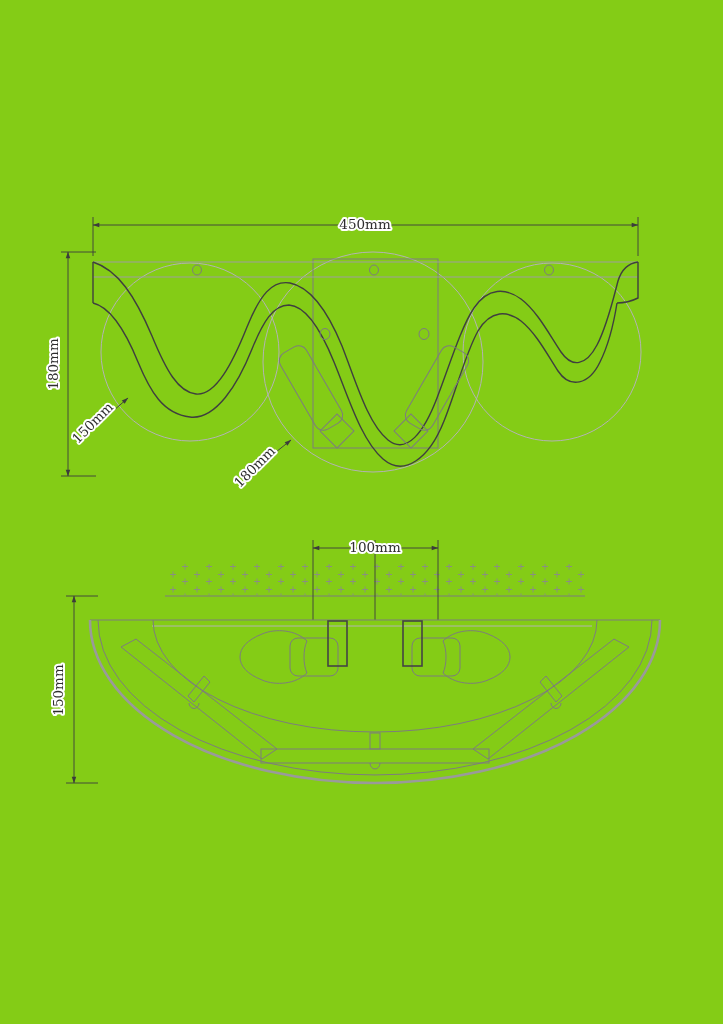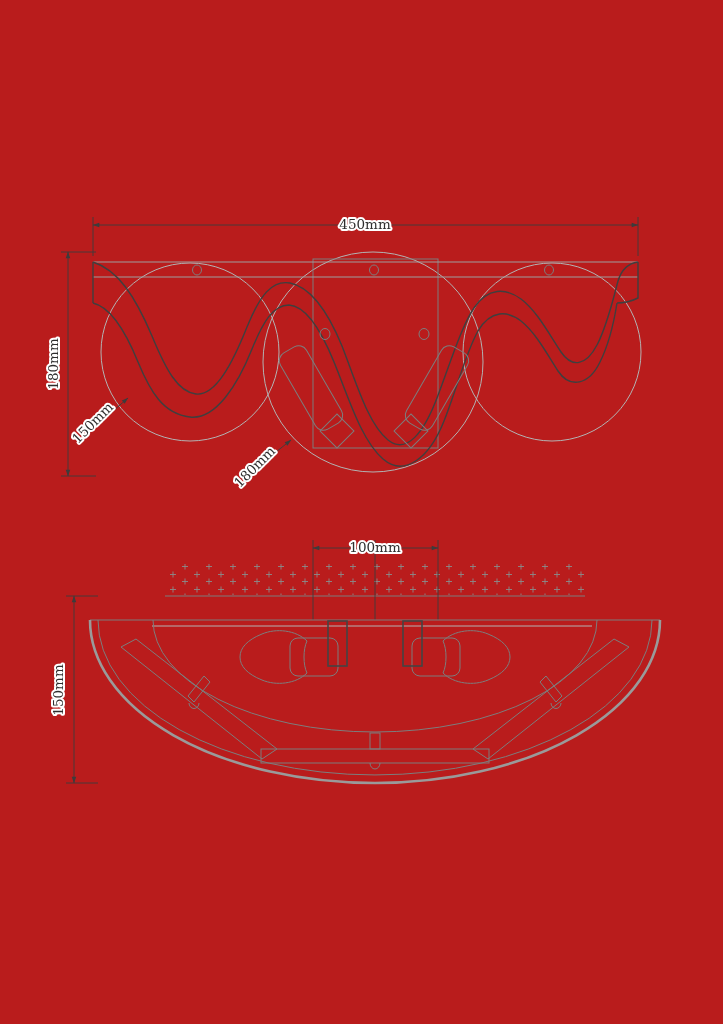--- a/index.html
+++ b/index.html
@@ -1,16 +1,16 @@
 <!DOCTYPE html>
 <html><head>
 <meta charset="utf-8">
 <style>
   html,body{margin:0;padding:0;background:#ffffff;}
-  .page{width:723px;height:1024px;background:#b91c1c;position:relative;overflow:hidden;text-align:center;}
+  .page{width:723px;height:1024px;background:#84cc16;position:relative;overflow:hidden;text-align:center;}
   svg{display:block;}
   text{font-family:"DejaVu Serif","Liberation Serif",serif;font-size:13.5px;fill:#2e2e2e;
        paint-order:stroke;stroke:#ffffff;stroke-width:4px;stroke-linejoin:round;}
   .thin{stroke:#3c3c3c;stroke-width:0.9;fill:none;}
   .obj-dark{stroke:#3f3f3f;stroke-width:1.4;fill:none;}
   .obj-mid{stroke:#7d7d7d;stroke-width:1;fill:none;}
   .obj-light{stroke:#b3b3b3;stroke-width:1;fill:none;}
   .rim{stroke:#9a9a9a;stroke-width:2.6;fill:none;}
   .bracket{stroke:#444444;stroke-width:1.6;fill:none;}
 </style>

